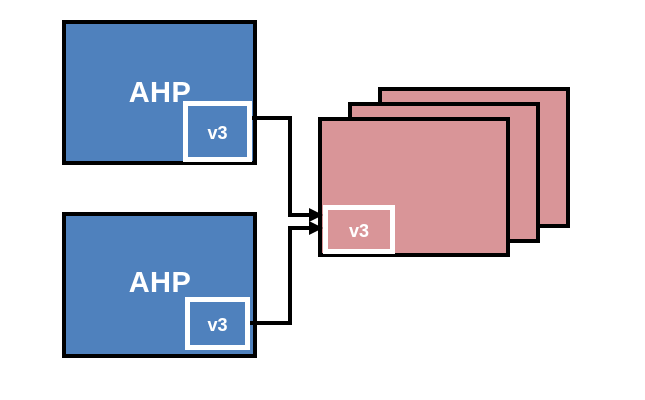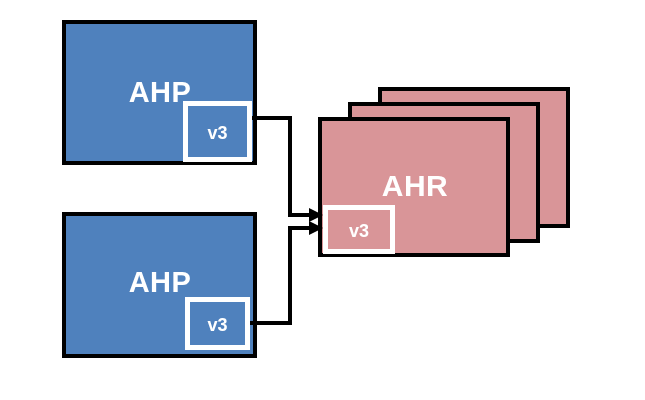--- a/index.html
+++ b/index.html
@@ -82,21 +82,20 @@
   }
 </style>
 </head>
 <body>
 
 <div class="stage">
 
   <div class="box ahr-box ahr-back"></div>
   <div class="box ahr-box ahr-middle"></div>
   <div class="box ahr-box ahr-front">
-    <span class="node-label">AHR</span>
     <div class="badge ahr-badge">
       <span class="badge-label">v3</span>
     </div>
   </div>
 
   <div class="box ahp-box ahp-top">
     <span class="node-label">AHP</span>
     <div class="badge ahp-badge">
       <span class="badge-label">v3</span>
     </div>

